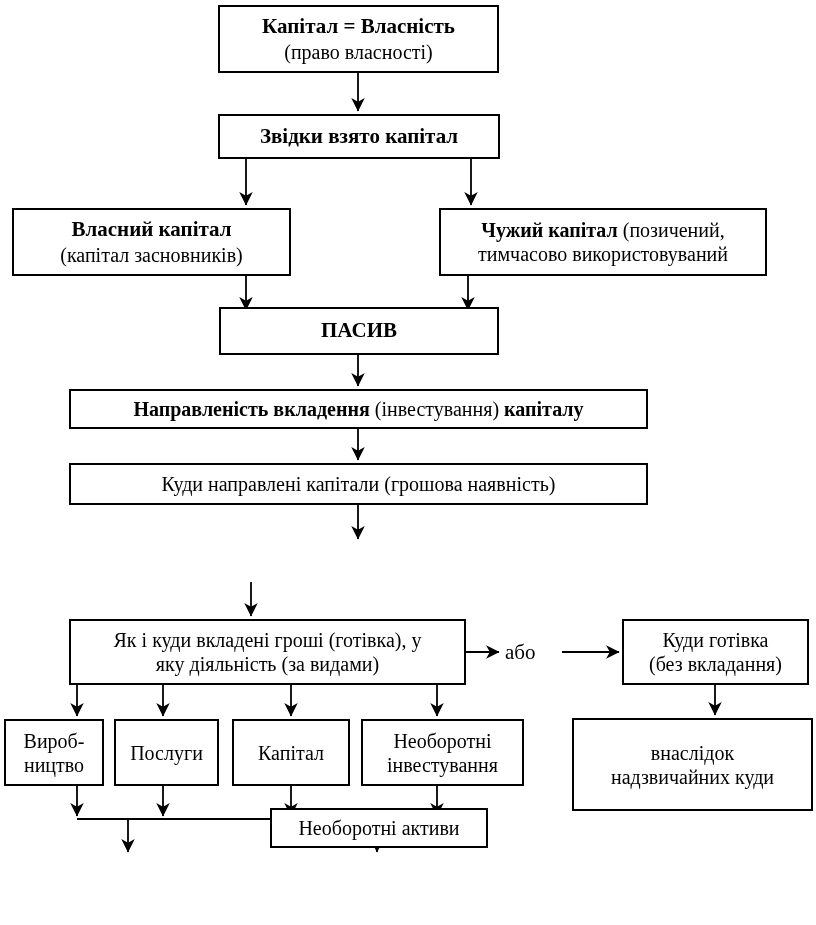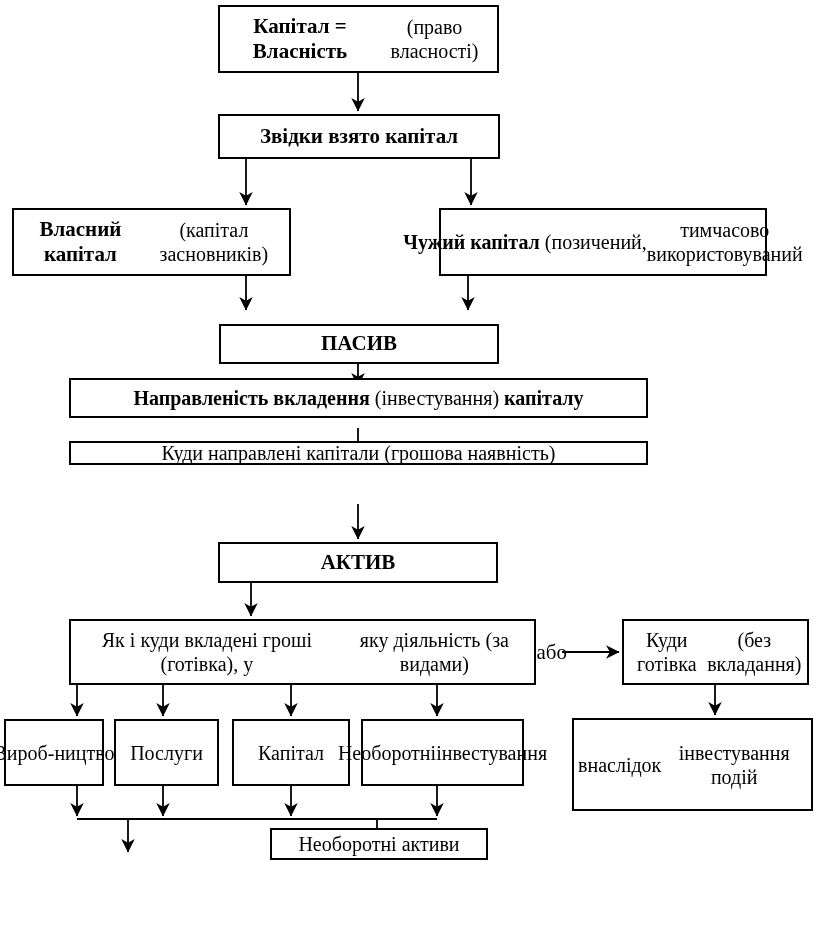--- a/index.html
+++ b/index.html
@@ -17,36 +17,36 @@
     left: 0; top: 0;
     width: 816px; height: 925px;
     pointer-events: none;
   }
   .box {
     position: absolute;
     box-sizing: border-box;
     border: 2px solid #000000;
     background: #ffffff;
     display: flex;
-    flex-direction: row;
+    flex-direction: column;
     align-items: center;
     justify-content: center;
     text-align: center;
     font-size: 20px;
     line-height: 1.2;
     padding: 8px 4px;
   }
   .b  { font-weight: bold; }
   .hd { font-size: 21px; font-weight: bold; }
   .ln { display: block; }
   .inline-ln { display: block; white-space: nowrap; }
   .floating-label {
     position: absolute;
     font-size: 21px;
-    text-align: right;
+    text-align: left;
     line-height: 1;
   }
 </style>
 </head>
 <body>
 
 <div class="canvas">
 
   <svg class="wires" width="816" height="925" viewBox="0 0 816 925" xmlns="http://www.w3.org/2000/svg">
     <defs>
@@ -97,51 +97,48 @@
   <div class="box" style="left:12px;top:208px;width:279px;height:68px">
     <span class="ln hd">Власний капітал</span>
     <span class="ln">(капітал засновників)</span>
   </div>
 
   <div class="box" style="left:439px;top:208px;width:328px;height:68px">
     <span class="inline-ln"><span class="b">Чужий капітал</span> <span>(позичений,</span></span>
     <span class="ln">тимчасово використовуваний</span>
   </div>
 
-  <div class="box" style="left:219px;top:324px;width:280px;height:40px">
+  <div class="box" style="left:219px;top:307px;width:280px;height:48px">
     <span class="ln hd">ПАСИВ</span>
   </div>
 
-  <div class="box" style="left:69px;top:378px;width:579px;height:40px">
+  <div class="box" style="left:69px;top:389px;width:579px;height:40px">
     <span class="inline-ln"><span class="b">Направленість вкладення</span> <span>(інвестування)</span> <span class="b">капіталу</span></span>
   </div>
 
-  <div class="box" style="left:69px;top:441px;width:579px;height:24px">
+  <div class="box" style="left:69px;top:463px;width:579px;height:42px">
     <span class="ln">Куди направлені капітали (грошова наявність)</span>
   </div>
 
-  <div class="box" style="left:218px;top:542px;width:280px;height:41px">
-    <span class="ln hd">АКТИВ</span>
-  </div>
 
-  <div class="box" style="left:69px;top:619px;width:467px;height:66px">
+  <div class="box" style="left:69px;top:619px;width:397px;height:66px">
     <span class="ln">Як і куди вкладені гроші (готівка), у</span>
     <span class="ln">яку діяльність (за видами)</span>
   </div>
 
   <div class="floating-label" style="left:505px;top:642px;width:62px">або</div>
 
   <div class="box" style="left:622px;top:619px;width:187px;height:66px">
     <span class="ln">Куди готівка</span>
     <span class="ln">(без вкладання)</span>
   </div>
 
   <div class="box" style="left:572px;top:718px;width:241px;height:93px">
     <span class="ln">внаслідок</span>
-    <span class="ln">інвестування подій</span>
+    <span class="ln">надзвичайних куди</span>
   </div>
 
   <div class="box" style="left:4px;top:719px;width:100px;height:67px">
     <span class="ln">Вироб-</span>
     <span class="ln">ництво</span>
   </div>
 
   <div class="box" style="left:114px;top:719px;width:105px;height:67px">
     <span class="ln">Послуги</span>
   </div>
@@ -149,17 +146,17 @@
   <div class="box" style="left:232px;top:719px;width:118px;height:67px">
     <span class="ln">Капітал</span>
   </div>
 
   <div class="box" style="left:361px;top:719px;width:163px;height:67px">
     <span class="ln">Необоротні</span>
     <span class="ln">інвестування</span>
   </div>
 
 
-  <div class="box" style="left:270px;top:828px;width:218px;height:32px">
+  <div class="box" style="left:270px;top:808px;width:218px;height:40px">
     <span class="ln">Необоротні активи</span>
   </div>
 
 </div>
 
 </body></html>

